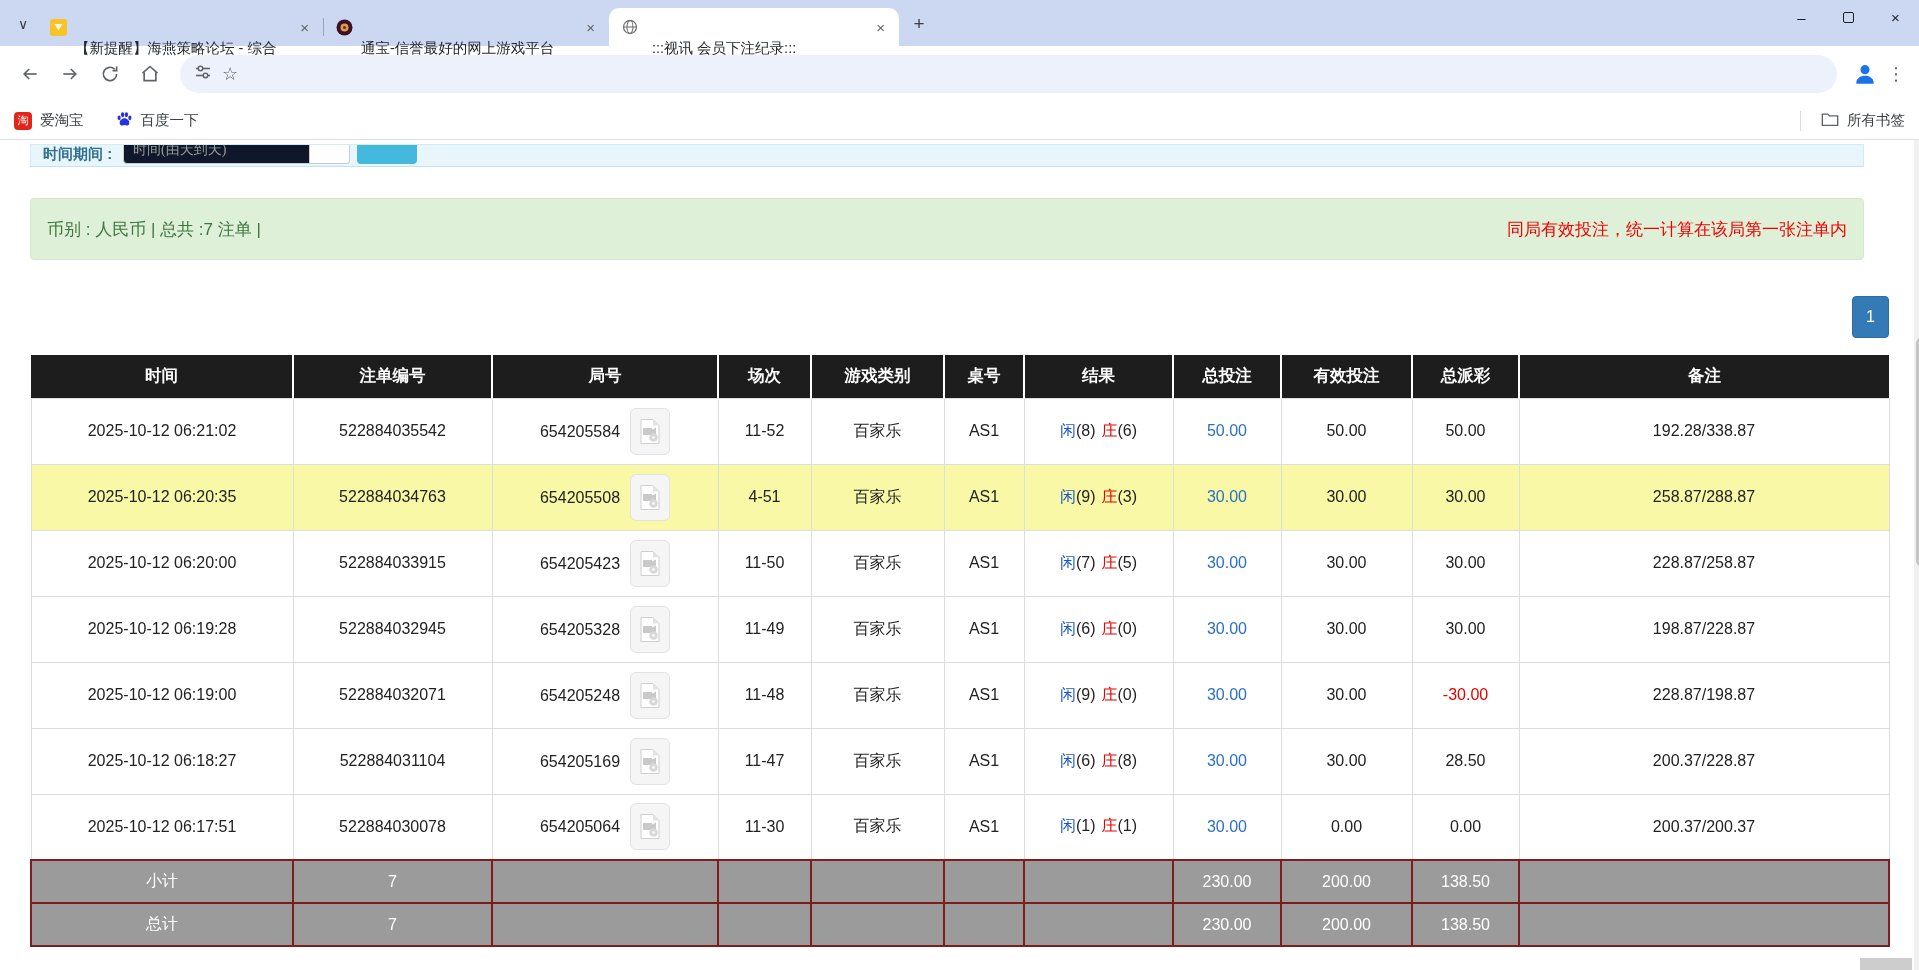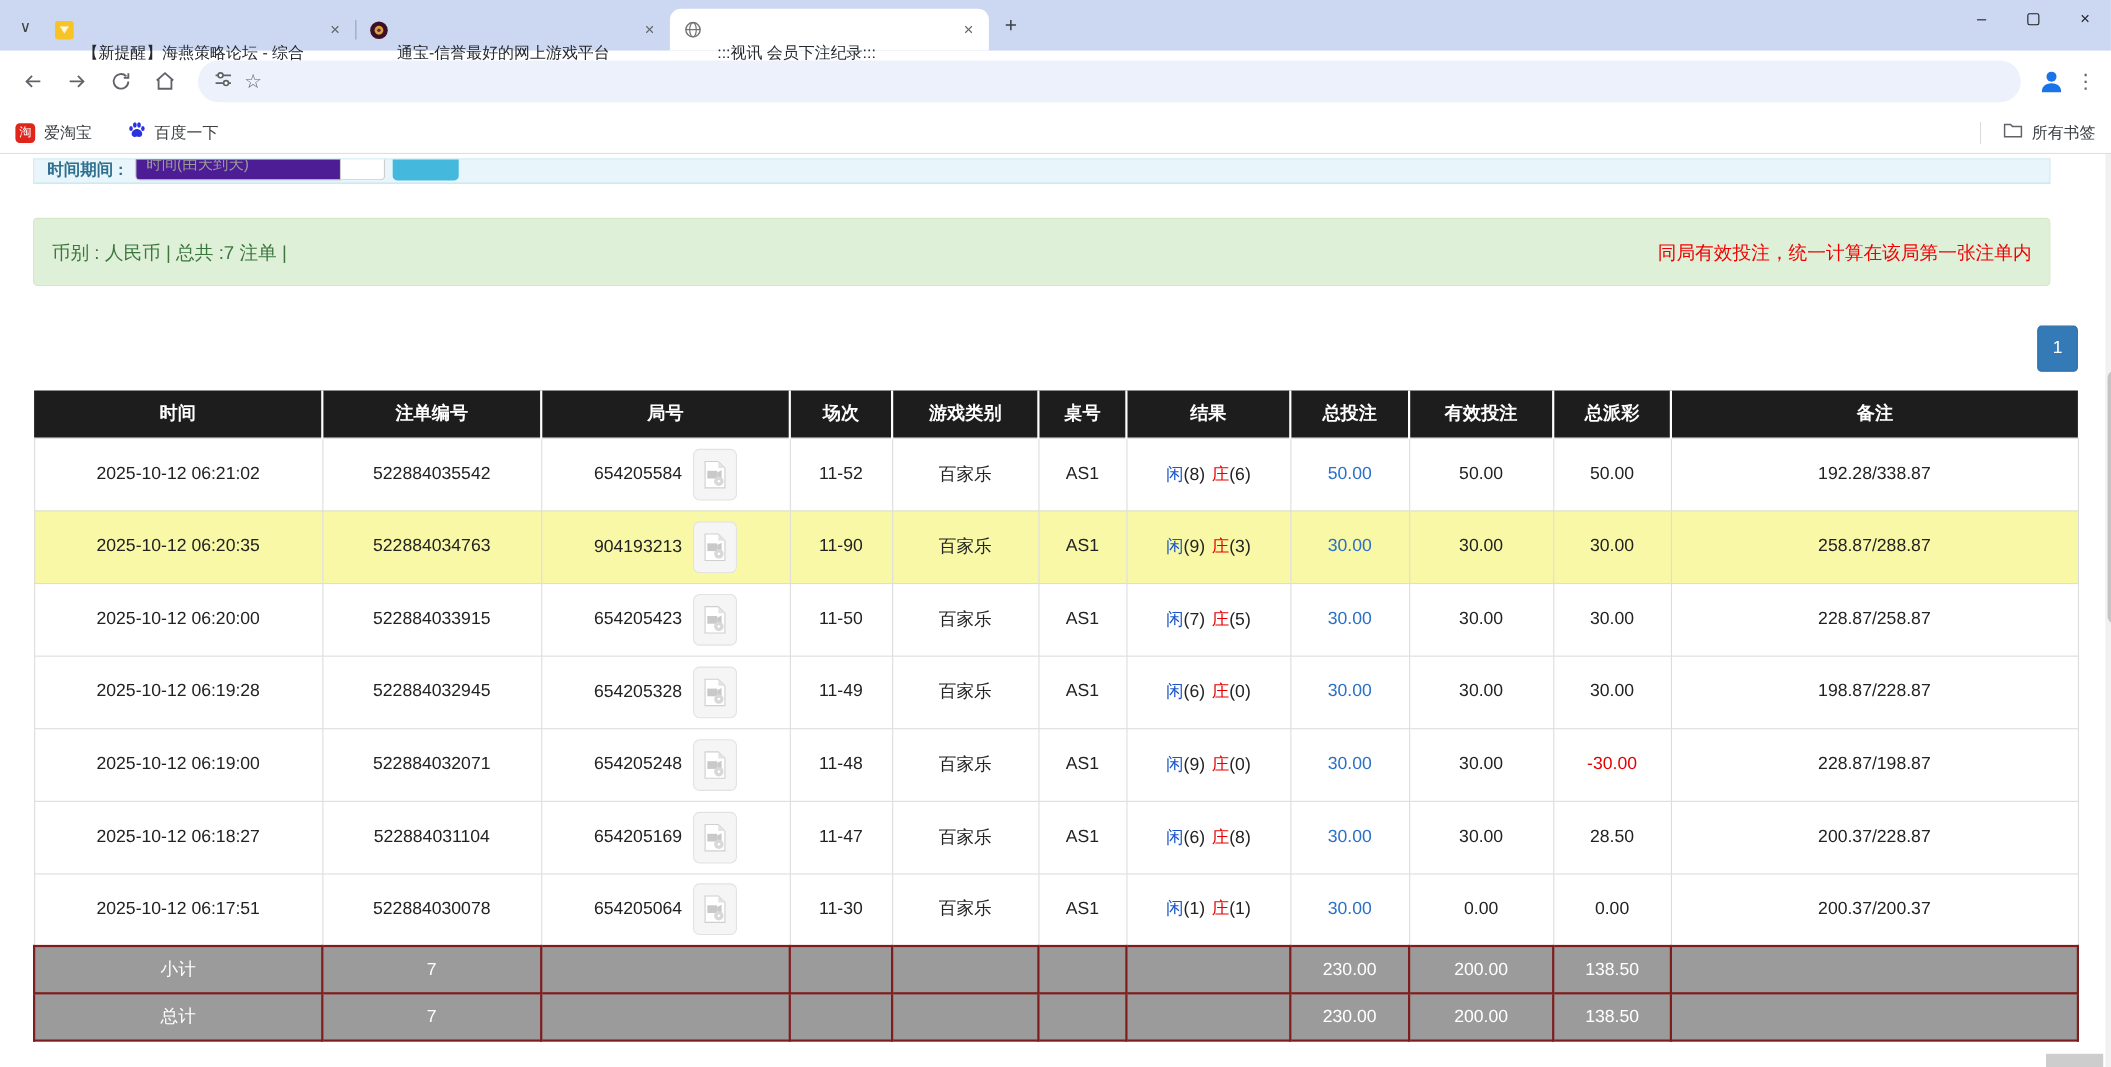--- a/index.html
+++ b/index.html
@@ -33,21 +33,21 @@
   .bookmark{display:flex;align-items:center;gap:8px;margin-right:32px;cursor:pointer;}
   .taobao-icon{width:18px;height:18px;background:var(--taobao-red,#e1251b);border-radius:4px;color:#fff;font-size:11px;display:flex;align-items:center;justify-content:center;}
   .bm-right{margin-left:auto;display:flex;align-items:center;gap:8px;cursor:pointer;}
   .vdivider{width:1px;height:20px;background:#dadce0;margin-right:12px;}
 
   
   .content{position:absolute;top:140px;left:0;width:1919px;height:830px;background:#fff;margin-left:12px;}
 
   .filter-strip{position:absolute;top:4px;left:18px;width:1834px;height:23px;background:var(--filter-bg,#e8f6fb);border:1px solid #d2ecf5;border-bottom:1px solid #bfe3f1;overflow:hidden;}
   .filter-label{position:absolute;left:12px;top:0px;font-weight:bold;color:#2f6f8f;font-size:15px;}
-  .filter-input{position:absolute;left:92px;top:-10px;width:187px;height:29px;background:#4c1d95;border:1px solid #ccc;border-radius:4px 0 0 4px;color:#999;font-size:14px;line-height:27px;padding:0 9px;}
+  .filter-input{position:absolute;left:92px;top:-10px;width:187px;height:29px;background:#0f172a;border:1px solid #ccc;border-radius:4px 0 0 4px;color:#999;font-size:14px;line-height:27px;padding:0 9px;font-family:Liberation Serif, serif;}
   .filter-addon{position:absolute;left:279px;top:-10px;width:40px;height:29px;background:#fff;border:1px solid #ccc;border-left:none;border-radius:0 4px 4px 0;}
   .filter-button{position:absolute;left:326px;top:-10px;width:60px;height:29px;background:var(--filter-button,#45b8dd);border:none;border-radius:4px;cursor:pointer;}
 
   .alert-bar{position:absolute;top:58px;left:18px;width:1834px;height:62px;background:var(--alert-bg,#dff0d8);border:1px solid var(--alert-border,#d6e9c6);border-radius:4px;display:flex;align-items:center;justify-content:space-between;padding:0 16px;font-size:17px;}
   .alert-left{color:var(--alert-text,#3c763d);}
   .alert-right{color:var(--warning-red,#f20000);}
 
   .page-btn{position:absolute;top:156px;left:1840px;width:37px;height:42px;background:var(--accent-blue,#337ab7);border:1px solid #2e6da4;border-radius:4px;color:#fff;font-size:16px;display:flex;align-items:center;justify-content:center;cursor:pointer;}
 
   table.bet-table{position:absolute;top:215px;left:18px;width:1860px;border-collapse:collapse;table-layout:fixed;font-size:16px;color:#222;}
@@ -261,32 +261,32 @@
     </td>
     <td class="amount-link">50.00</td>
     <td>50.00</td>
     <td class="payout">50.00</td>
     <td>192.28/338.87</td>
   </tr>
         <tr class="data-row highlight">
     <td>2025-10-12 06:20:35</td>
     <td>522884034763</td>
     <td class="round-cell">
-      <span class="round-num">904193213</span><span class="video-icon">
-              <svg width="22" height="27" viewBox="0 0 22 26">
-                <path d="M2 1h12l6 6v18H2z" fill="#fff" stroke="#cfcfcf"></path>
-                <path d="M14 1l6 6h-6z" fill="#e3e3e3"></path>
-                <rect x="4" y="9.5" width="9" height="7" fill="#c9c9c9"></rect>
-                <path d="M13 11l4-2v8l-4-2z" fill="#c9c9c9"></path>
-                <circle cx="14.5" cy="19" r="4.3" fill="#d8d8d8"></circle>
-                <circle cx="14.5" cy="19" r="1.2" fill="#fff"></circle>
-              </svg>
-            </span>
-    </td>
-    <td>11-90</td>
+      <span class="round-num">654205508</span><span class="video-icon">
+              <svg width="22" height="27" viewBox="0 0 22 26">
+                <path d="M2 1h12l6 6v18H2z" fill="#fff" stroke="#cfcfcf"></path>
+                <path d="M14 1l6 6h-6z" fill="#e3e3e3"></path>
+                <rect x="4" y="9.5" width="9" height="7" fill="#c9c9c9"></rect>
+                <path d="M13 11l4-2v8l-4-2z" fill="#c9c9c9"></path>
+                <circle cx="14.5" cy="19" r="4.3" fill="#d8d8d8"></circle>
+                <circle cx="14.5" cy="19" r="1.2" fill="#fff"></circle>
+              </svg>
+            </span>
+    </td>
+    <td>4-51</td>
     <td>百家乐</td>
     <td>AS1</td>
     <td>
       <span class="player">闲</span><span>(9)</span><span class="banker">庄</span><span>(3)</span>
     </td>
     <td class="amount-link">30.00</td>
     <td>30.00</td>
     <td class="payout">30.00</td>
     <td>258.87/288.87</td>
   </tr>

